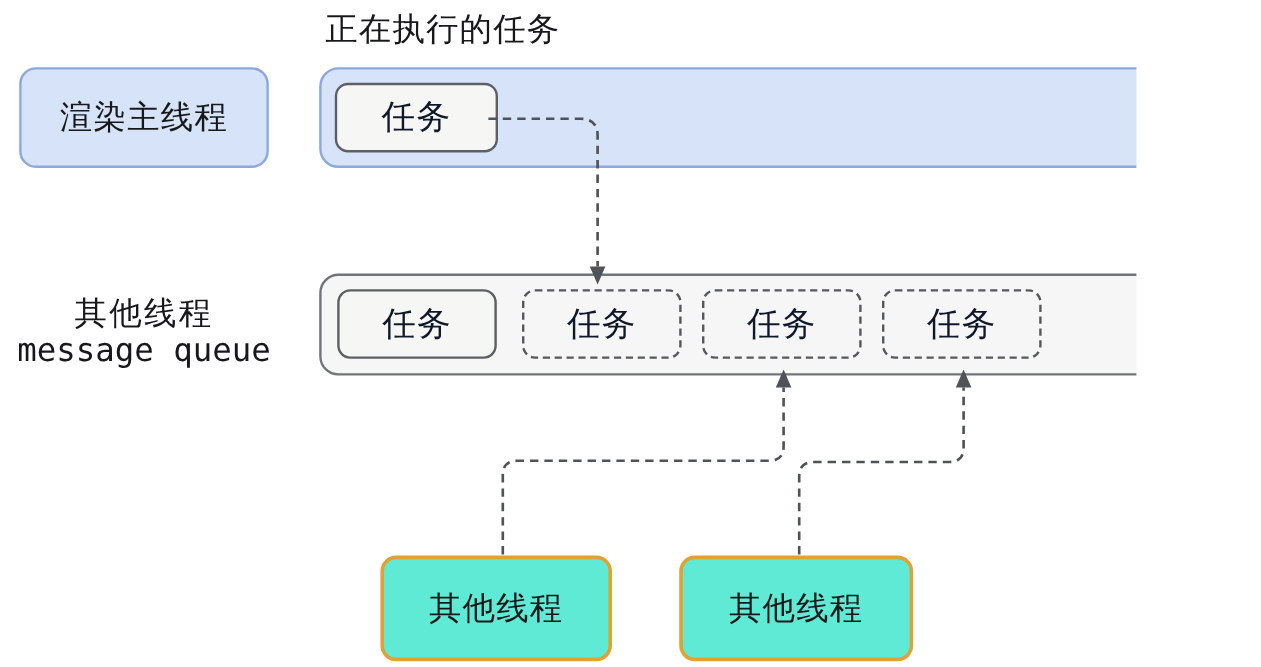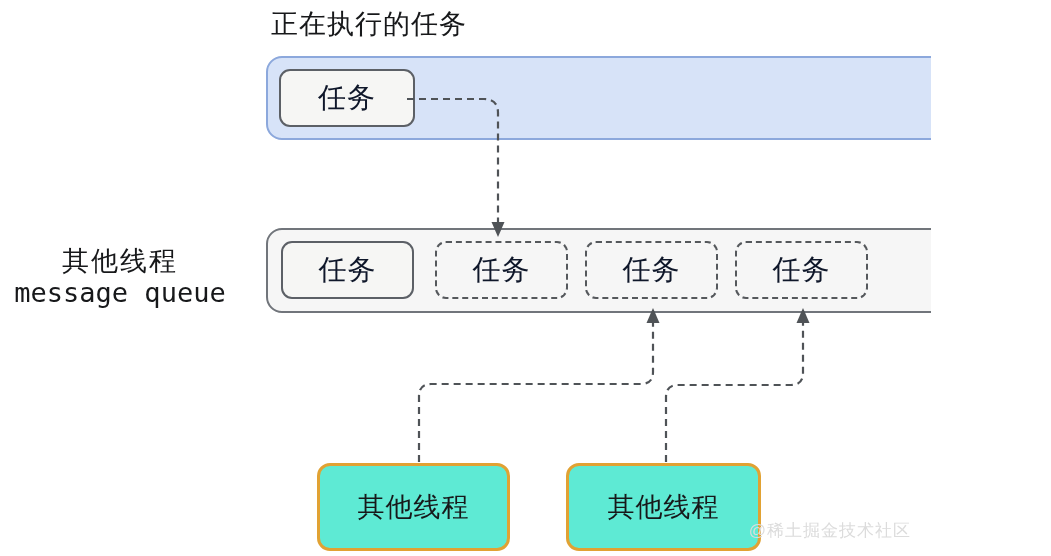--- a/index.html
+++ b/index.html
@@ -8,20 +8,21 @@
     background: #ffffff;
   }
   .canvas {
     position: relative;
     width: 931px;
     height: 556px;
     background: #ffffff;
     overflow: hidden;
     font-family: "Liberation Sans", "DejaVu Sans", sans-serif;
     color: #17181a;
+    padding-left: 16px;
   }
   .title {
     position: absolute;
     left: 271px;
     top: 6px;
     font-size: 27px;
     font-weight: 500;
     letter-spacing: 1px;
     color: #17181a;
   }
@@ -155,20 +156,23 @@
     font-weight: 500;
   }
 </style>
 </head>
 <body>
 
 <div class="canvas">
 
   <div class="title">正在执行的任务</div>
 
+  <div class="blue-label">
+    <span>渲染主线程</span>
+  </div>
 
   <div class="blue-bar">
     <div class="task solid executing-task">
       <span>任务</span>
     </div>
   </div>
 
   <div class="queue-label">
     <div class="cn">其他线程</div>
     <div class="en">message queue</div>
@@ -202,15 +206,14 @@
     <path class="arrow-path" d="M 407 99 H 484 Q 498 99 498 113 V 222"></path>
     <polygon class="arrow-head" points="498,237 491.5,222 504.5,222"></polygon>
 
     <path class="arrow-path" d="M 419 462 V 396 Q 419 384 431 384 H 641 Q 653 384 653 372 V 323"></path>
     <polygon class="arrow-head" points="653,308 646.5,323 659.5,323"></polygon>
 
     <path class="arrow-path" d="M 666 462 V 397 Q 666 385 678 385 H 791 Q 803 385 803 373 V 323"></path>
     <polygon class="arrow-head" points="803,308 796.5,323 809.5,323"></polygon>
   </svg>
 
-  <div class="watermark">@稀土掘金技术社区</div>
 
 </div>
 
 </body></html>

